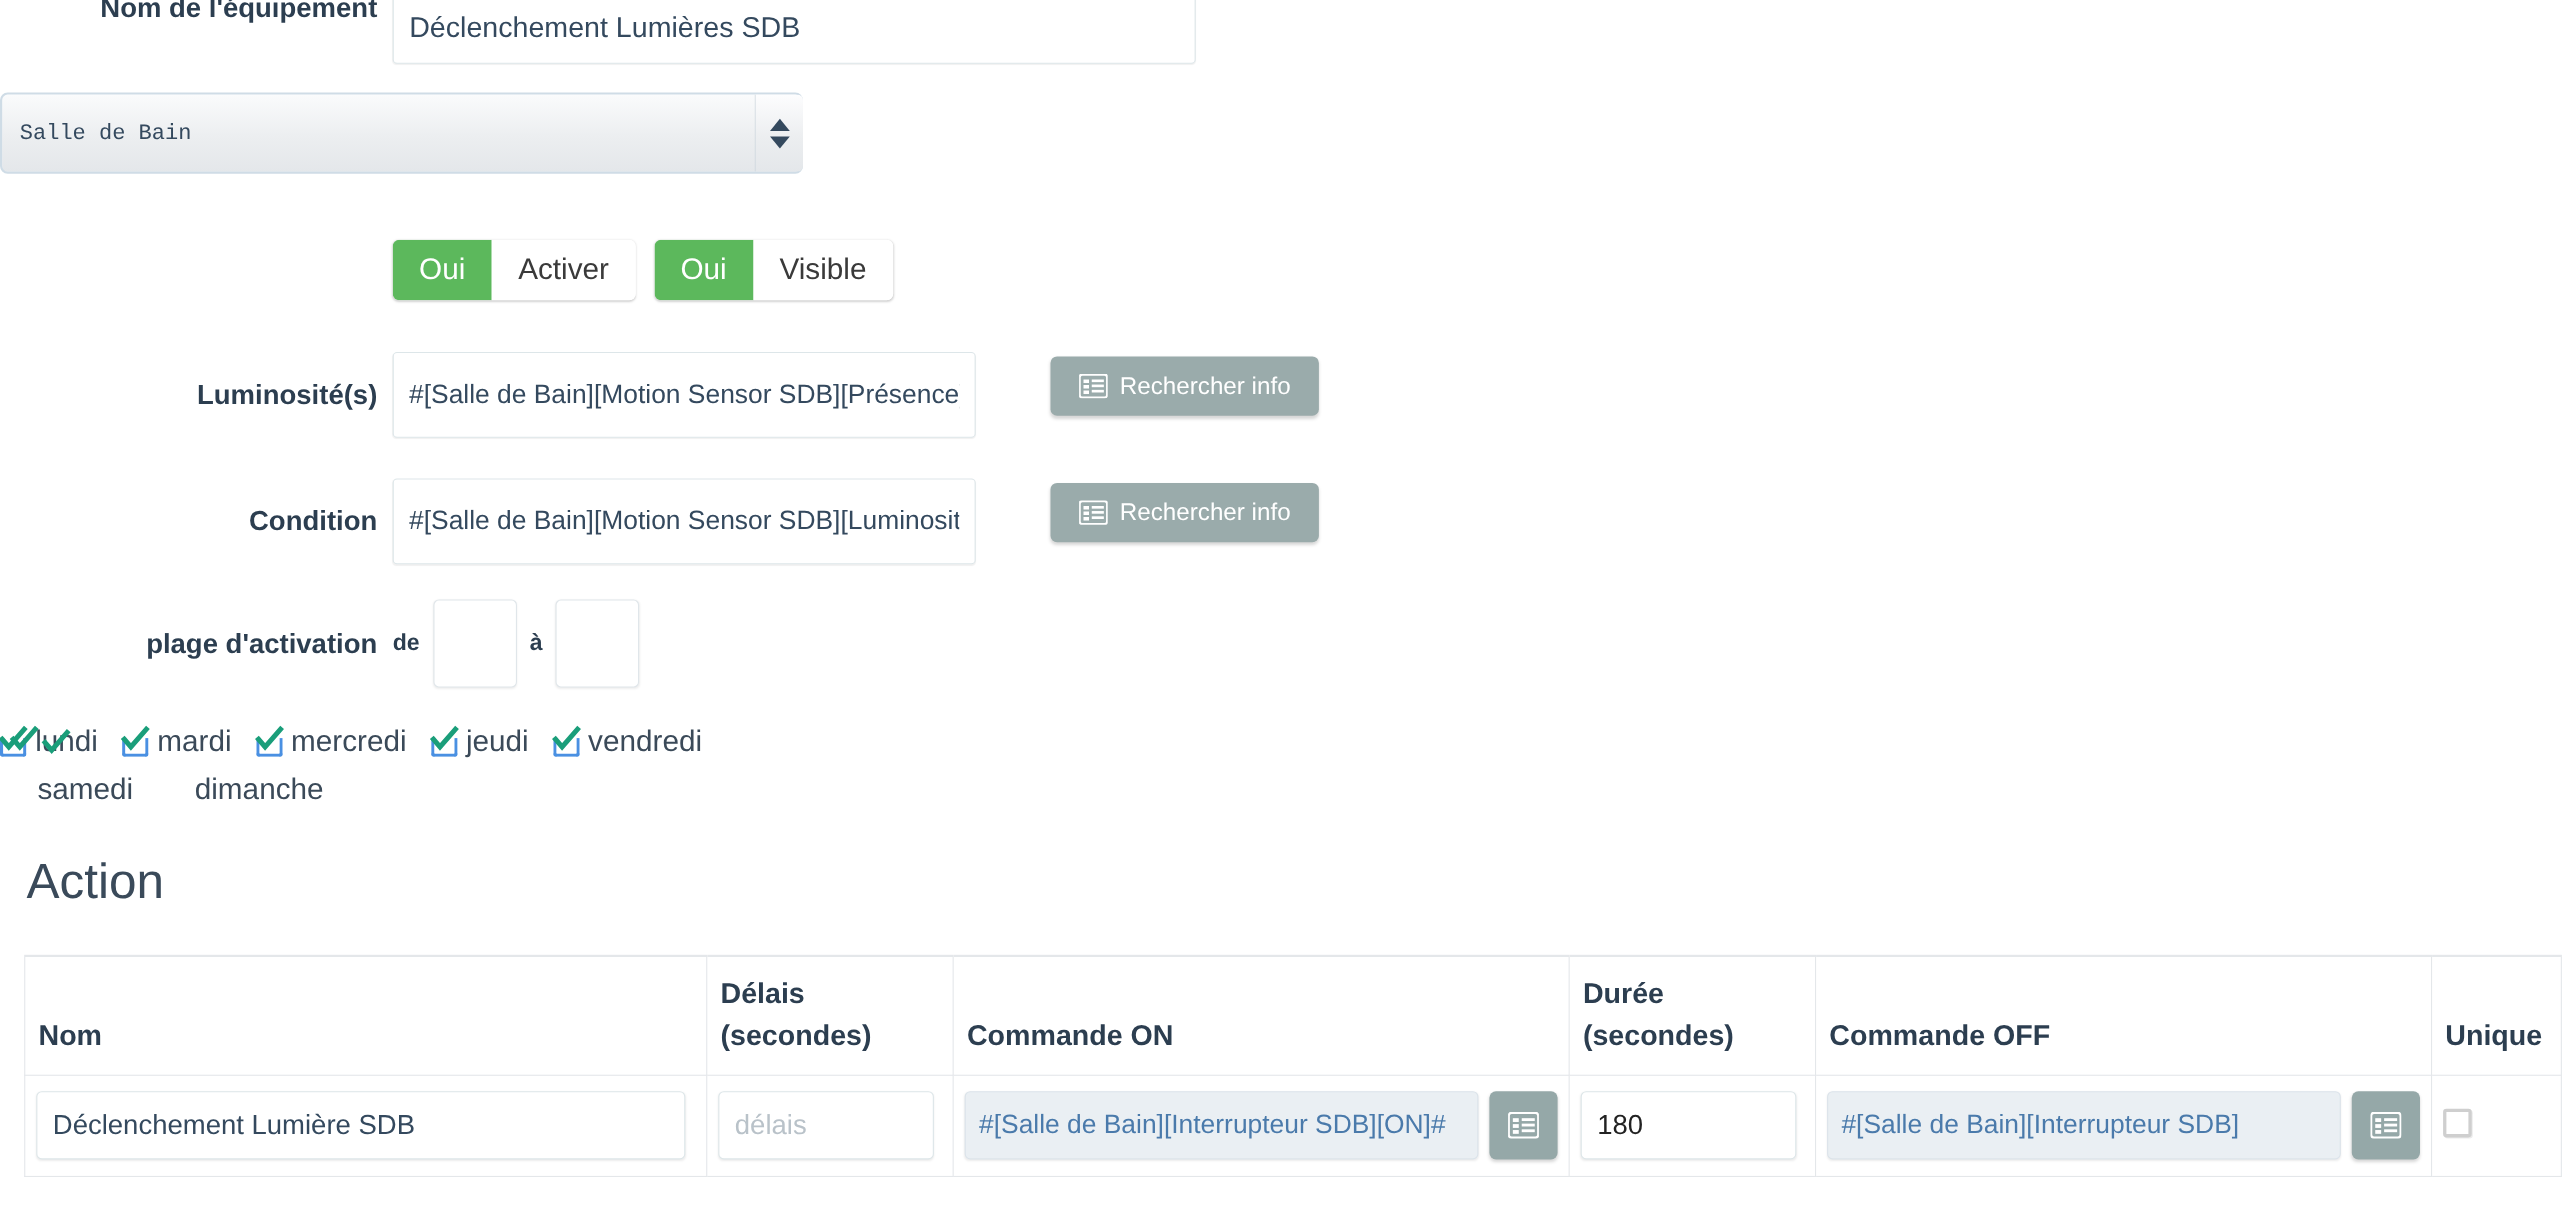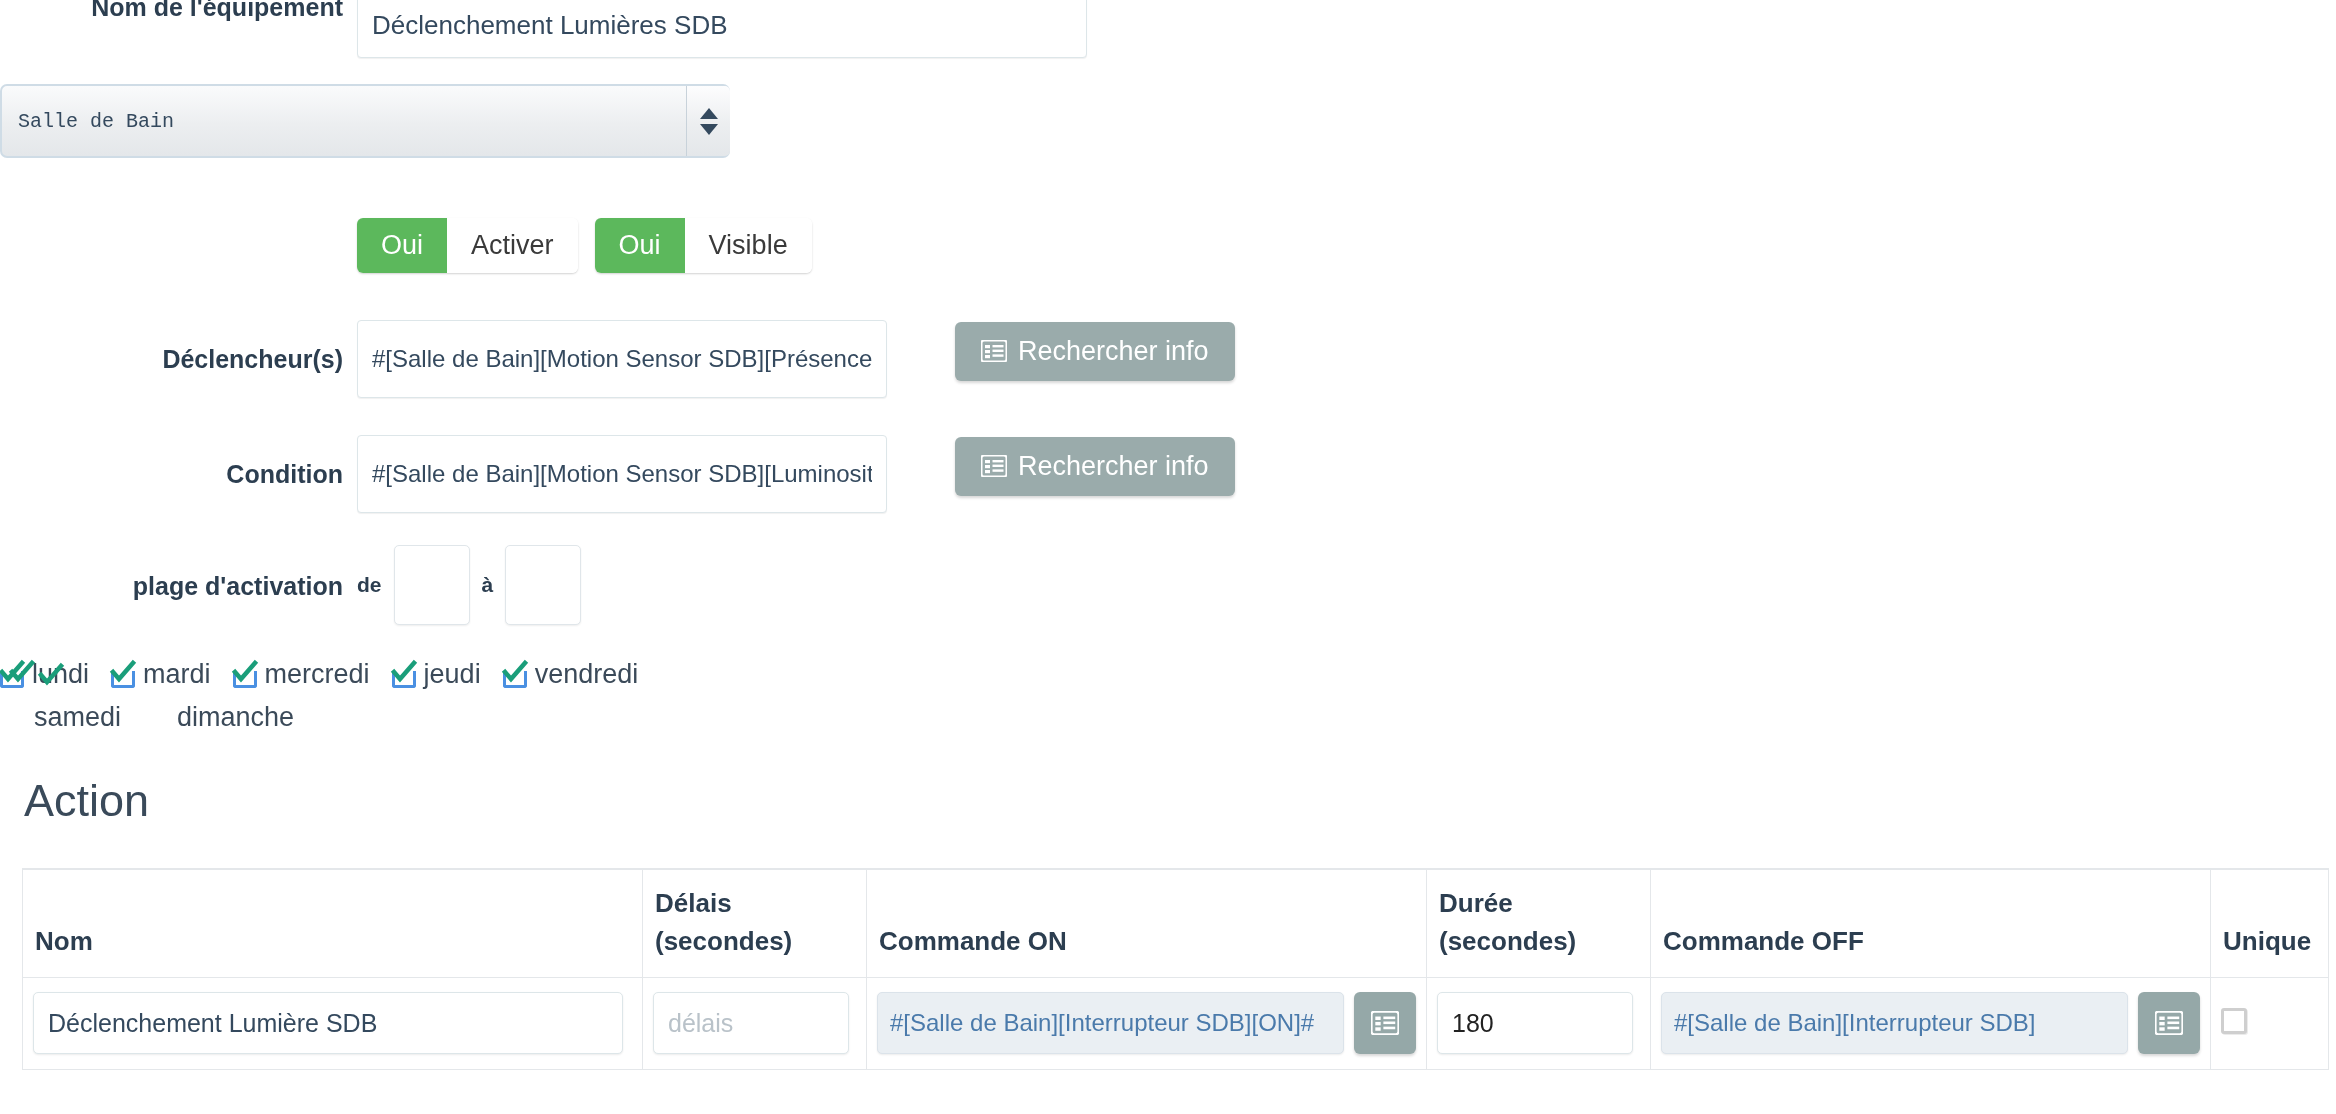--- a/index.html
+++ b/index.html
@@ -94,21 +94,21 @@
     line-height: 1.3;
   }
   .bg-btn.on { background: #5cb85c; color: #ffffff; }
   .bg-btn.off { background: #ffffff; color: #3a3a3a; }
 
   
   .btn-search {
     display: inline-flex; align-items: center; gap: 11px;
     background: #9aabab;
     color: #ffffff;
-    font-size: 27px;
+    font-size: 22px;
     font-family: "Liberation Sans", sans-serif;
     border: none; border-radius: 6px;
     padding: 14px 26px;
     cursor: pointer;
     box-shadow: 0 2px 3px rgba(0,0,0,0.16);
     white-space: nowrap;
   }
   .ico-list { display:inline-block; width: 26px; height: 22px; flex: none; }
 
   
@@ -263,21 +263,21 @@
         </div>
         <div class="btn-group">
           <button class="bg-btn on">Oui</button>
           <button class="bg-btn off">Visible</button>
         </div>
       </div>
     </div>
   </div>
 
   <div class="row" style="position:absolute; left:0; top:320px;">
-    <div class="label-col" style="padding-top:24px;">Déclencheur(s)</div>
+    <div class="label-col" style="padding-top:24px;">Luminosité(s)</div>
     <div class="field-col" style="align-items:center;">
       <input class="txt input-trigger" type="text" value="#[Salle de Bain][Motion Sensor SDB][Présence]#" style="">
       <button class="btn-search" style="margin-left:68px; margin-top:-16px;">
         <svg class="ico-list" viewBox="0 0 26 22">
           <rect x="0.5" y="0.5" width="25" height="21" rx="2.5" fill="none" stroke="#ffffff" stroke-width="2"></rect>
           <rect x="4" y="5" width="5" height="3.2" fill="#ffffff"></rect>
           <rect x="4" y="10" width="5" height="3.2" fill="#ffffff"></rect>
           <rect x="4" y="15" width="5" height="3.2" fill="#ffffff"></rect>
           <rect x="11.5" y="5" width="11" height="2.4" fill="#ffffff"></rect>
           <rect x="11.5" y="9.6" width="11" height="2.4" fill="#ffffff"></rect>

